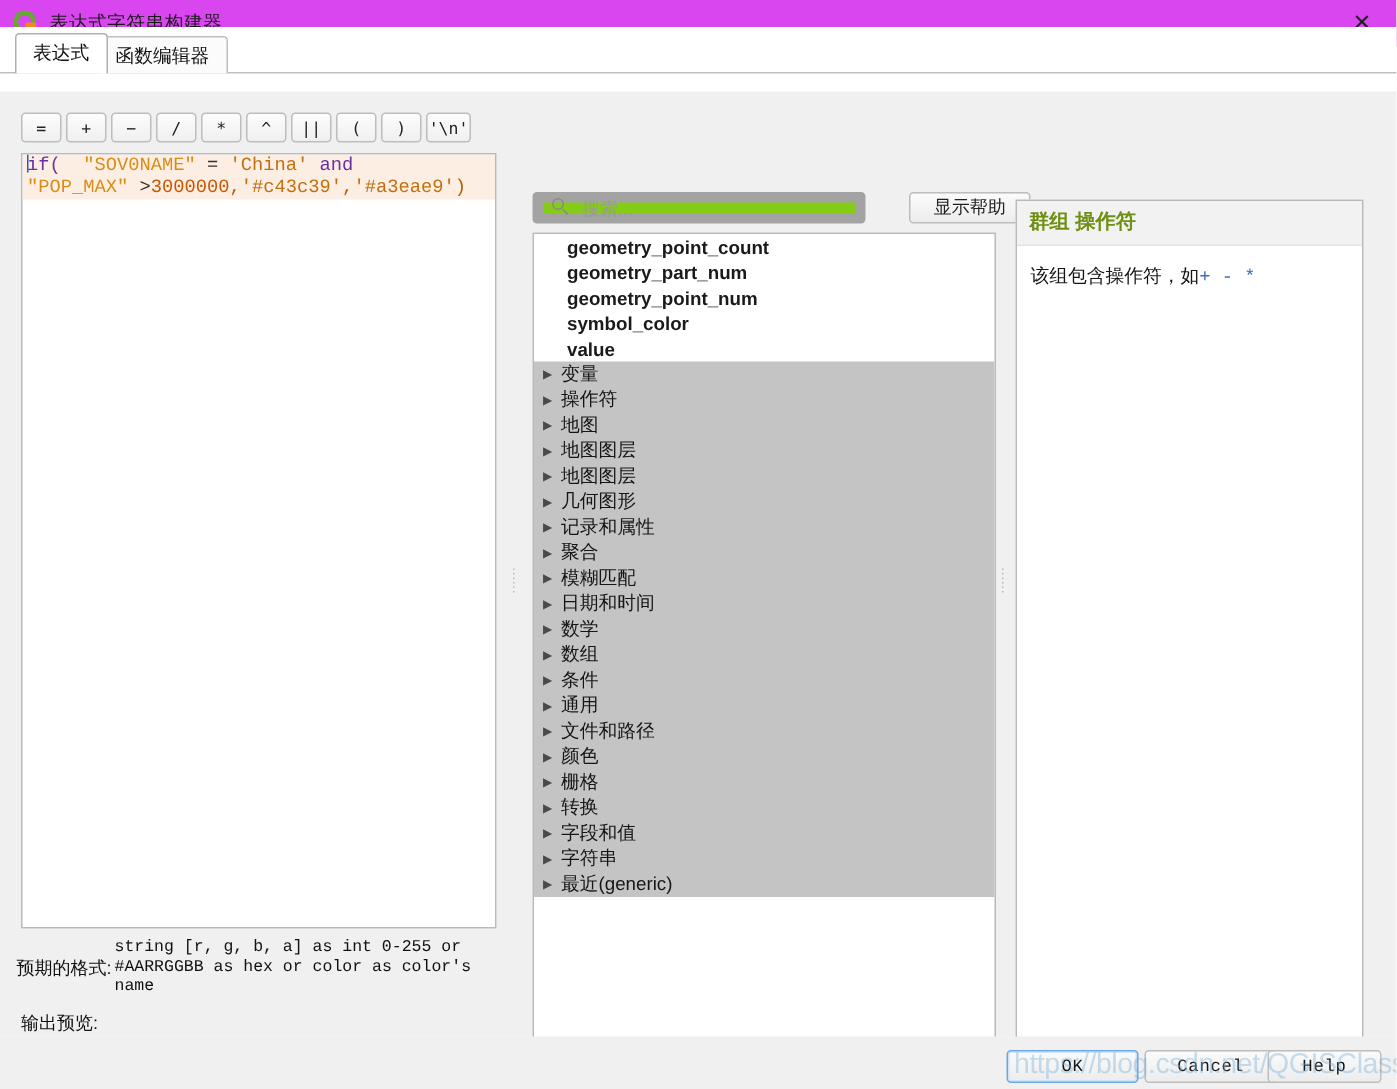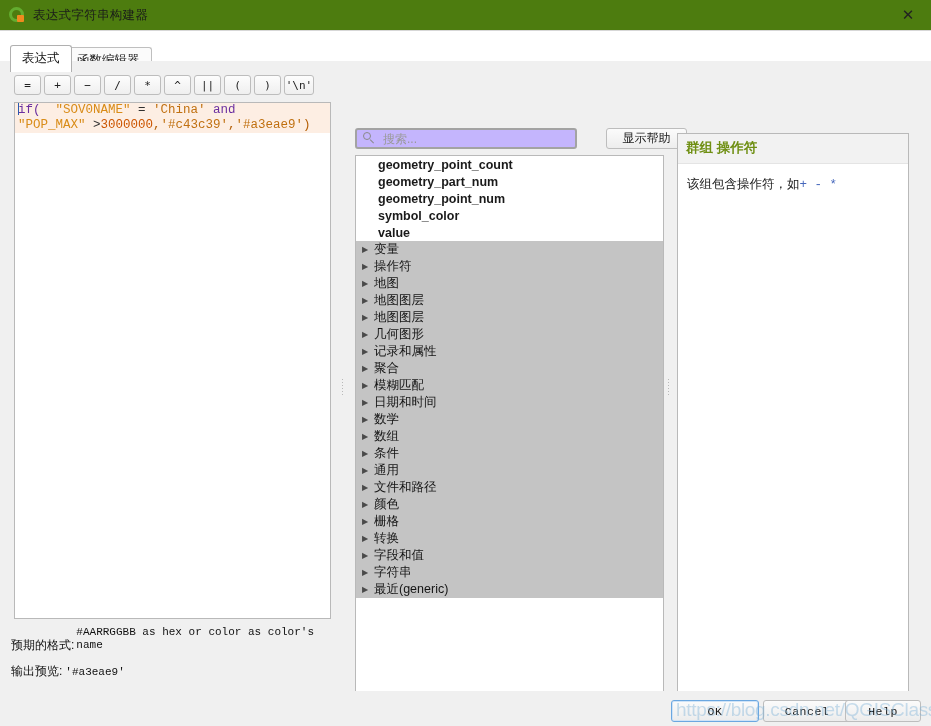--- a/index.html
+++ b/index.html
@@ -12,21 +12,21 @@
     font-size: 12px;
     color: #000;
     overflow: hidden;
     position: relative;
   }
 
   
   .titlebar {
     position: absolute; left: 0; top: 0;
     width: 931px; height: 30px;
-    background: #4d7c0f;
+    background: #d946ef;
     border-bottom: 1px solid #d7d7d7;
     display: flex; align-items: center;
   }
   .qgis-logo {
     width: 17px; height: 17px;
     margin-left: 9px; margin-right: 7px;
     position: relative;
     flex: none;
   }
   .qgis-logo .ring {
@@ -51,21 +51,21 @@
     position: absolute; right: 0; top: 0;
     width: 46px; height: 29px;
     display: flex; align-items: center; justify-content: center;
     font-size: 15px;
     color: #222;
     font-family: "DejaVu Sans", sans-serif;
   }
 
   
   .tabstrip {
-    position: absolute; left: 0; top: 41px;
+    position: absolute; left: 0; top: 18px;
     width: 931px; height: 31px;
     background: #ffffff;
   }
   .tabstrip .underline {
     position: absolute; left: 0; bottom: 0; width: 931px;
     height: 1px; background: #bfbfbf;
   }
   .tab {
     position: absolute; top: 6px;
     height: 25px;
@@ -160,20 +160,21 @@
     font-family: "Liberation Mono", monospace;
     font-size: 11px;
     color: #111;
     line-height: 13px;
     padding-left: 2px;
   }
   .fmt-value b { font-weight: normal; }
   .preview-row {
     display: flex; align-items: baseline;
     margin-top: 9px;
+    flex-direction: column;
   }
   .preview-label { font-size: 12px; color: #111; white-space: nowrap; }
   .preview-value {
     font-family: "Liberation Mono", monospace;
     font-size: 11px; color: #111;
     margin-left: 3px;
   }
 
   
   .splitter {
@@ -184,22 +185,22 @@
     gap: 2px;
   }
   .splitter i {
     width: 1px; height: 1px; background: #b8b8b8; display: block;
   }
   .splitter-left { left: 338px; top: 41px; height: 570px; }
   .splitter-right { left: 664px; top: 41px; height: 570px; }
   .search-box {
     position: absolute; left: 355px; top: 67px;
     width: 222px; height: 21px;
-    background: #c4b5fd;
-    border: 2px solid #a3a3a3;
+    background: #84cc16;
+    border: 7px solid #a3a3a3;
     border-radius: 3px;
     box-sizing: border-box;
     display: flex; align-items: center;
   }
   .search-icon {
     width: 13px; height: 13px;
     margin: 0 5px 0 6px;
     position: relative; flex: none;
   }
   .search-icon .lens {
@@ -364,20 +365,21 @@
 
   <div class="expr-editor">
     <div class="expr-line"><span class="caret"></span><span class="tok-fn">if(</span><span class="tok-op">  </span><span class="tok-field">"SOV0NAME"</span><span class="tok-op"> = </span><span class="tok-str">'China'</span><span class="tok-kw"> and</span></div>
     <div class="expr-line"><span class="tok-field">"POP_MAX"</span><span class="tok-op"> &gt;</span><span class="tok-num">3000000</span><span class="tok-punct">,</span><span class="tok-str">'#c43c39'</span><span class="tok-punct">,</span><span class="tok-str">'#a3eae9'</span><span class="tok-punct">)</span></div>
   </div>
 
   <div class="fmt-block">
     <div class="fmt-row">
       <div class="fmt-label">预期的格式:</div>
       <div class="fmt-value">
+        <div>string [r, g, b, a] as int 0-255 or</div>
         <div><b>#AARRGGBB</b><span> as hex or </span><b>color</b><span> as color's</span></div>
         <div>name</div>
       </div>
     </div>
     <div class="preview-row">
       <div class="preview-label">输出预览:</div>
       <div class="preview-value">'#a3eae9'</div>
     </div>
   </div>
 

